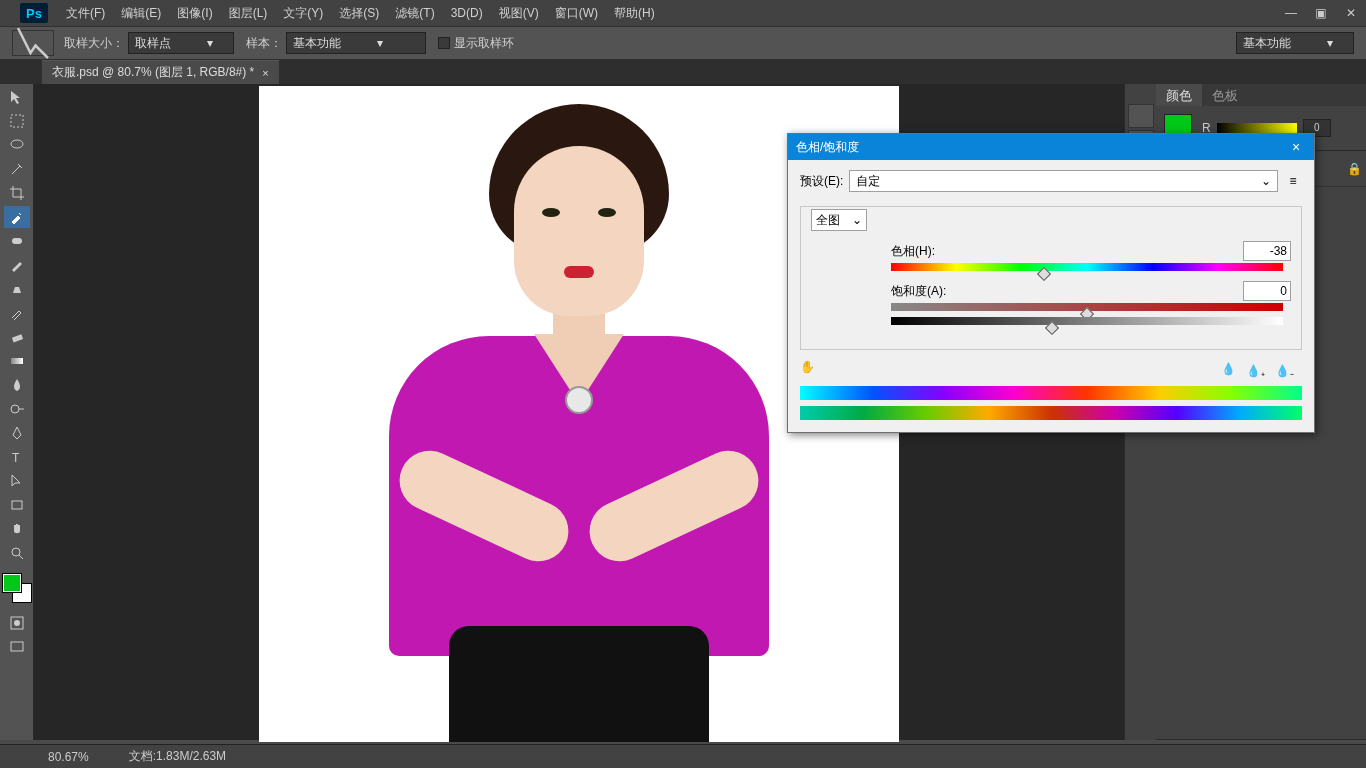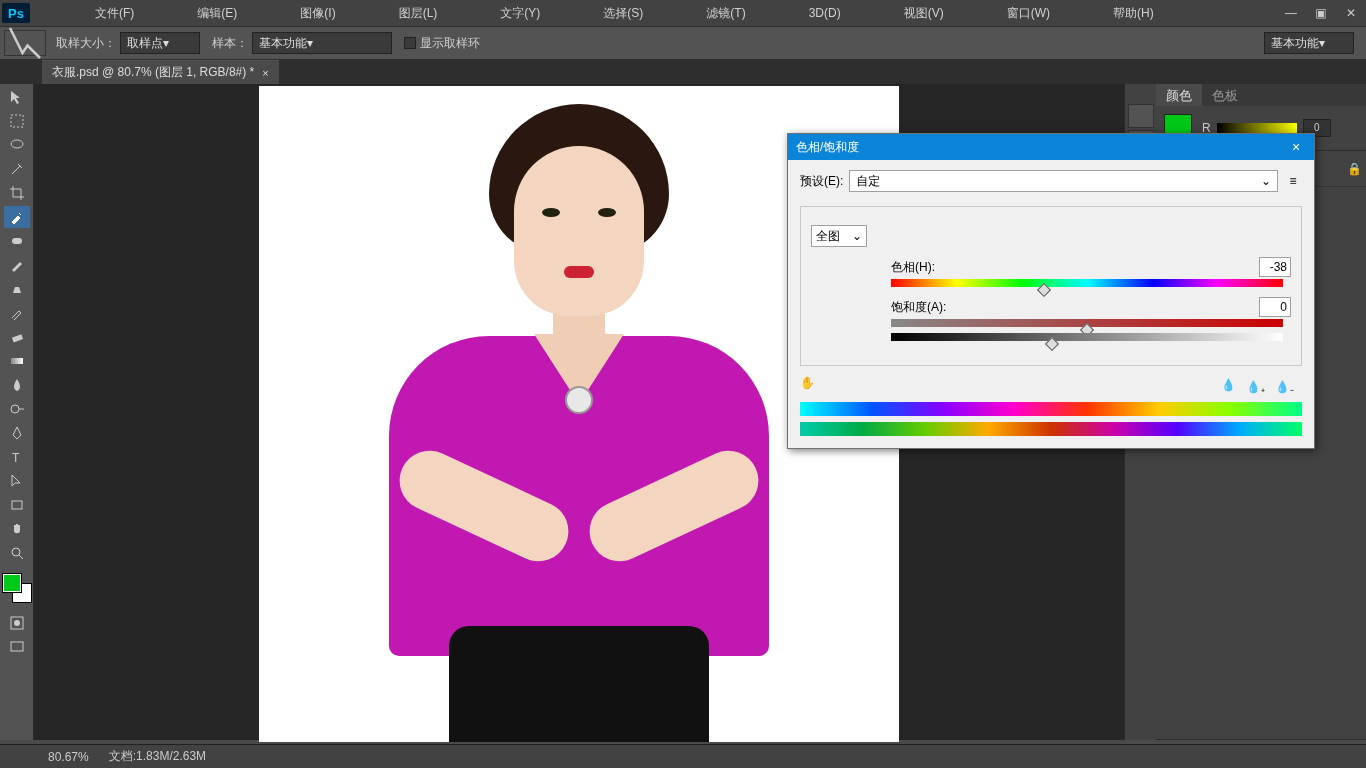--- a/index.html
+++ b/index.html
@@ -1,29 +1,29 @@
 <!DOCTYPE html>
 <html><head>
 <meta charset="utf-8">
 <style>
 * { margin: 0; padding: 0; box-sizing: border-box; font-family: "Microsoft YaHei", sans-serif; font-size: 12px; }
 body { background: #4a4a4a; width: 1366px; height: 768px; overflow: hidden; position: relative; }
 
 
-.menubar { height: 26px; background: #424242; display: flex; align-items: center; padding-left: 2px; color: #d0d0d0; gap: 47px; }
+.menubar { height: 26px; background: #424242; display: flex; align-items: center; padding-left: 20px; color: #d0d0d0; }
 .logo { width: 28px; height: 20px; background: #001e36; color: #00c8ff; font-weight: bold; display: flex; align-items: center; justify-content: center; margin-right: 10px; font-size: 13px; border-radius: 2px; }
 .menu-item { padding: 0 8px; cursor: default; }
 .window-controls { margin-left: auto; display: flex; }
 .win-btn { width: 30px; height: 26px; display: flex; align-items: center; justify-content: center; color: #ccc; }
 
 
-.optionsbar { height: 34px; background: #535353; border-top: 1px solid #2f2f2f; border-bottom: 1px solid #2f2f2f; display: flex; align-items: center; padding-left: 4px; color: #d0d0d0; }
+.optionsbar { height: 34px; background: #535353; border-top: 1px solid #2f2f2f; border-bottom: 1px solid #2f2f2f; display: flex; align-items: center; padding-left: 12px; color: #d0d0d0; }
 .opt-icon-slot { width: 42px; height: 26px; border: 1px solid #333; background: #535353; margin-right: 10px; display: flex; align-items: center; justify-content: center; }
 .opt-label { margin-right: 4px; }
-.opt-select { background: #3a3a3a; border: 1px solid #222; color: #ddd; height: 22px; padding: 0 20px 0 6px; margin-right: 12px; position: relative; display: flex; align-items: center; min-width: 80px; }
+.opt-select { background: #3a3a3a; border: 1px solid #222; color: #ddd; height: 22px; padding: 0 20px 0 6px; margin-right: 12px; position: relative; display: flex; align-items: center; min-width: 80px; gap: 36px; }
 .opt-check { width: 12px; height: 12px; border: 1px solid #222; background: #3a3a3a; margin-right: 4px; }
 .opt-right { margin-left: auto; margin-right: 12px; }
 
 
 .tabbar { height: 24px; background: #2e2e2e; display: flex; align-items: flex-end; padding-left: 42px; }
 .doc-tab { background: #4a4a4a; color: #ddd; padding: 3px 10px; font-size: 11px; display: flex; align-items: center; border-top: 1px solid #555; }
 .doc-close { margin-left: 8px; font-size: 11px; }
 
 
 .main { position: absolute; top: 84px; left: 0; right: 0; bottom: 28px; display: flex; }
@@ -53,38 +53,38 @@
 .rgb-val { width: 28px; height: 18px; background: #333; border: 1px solid #222; text-align: center; color: #ccc; font-size: 10px; line-height: 16px;}
 .layers-body { height: 400px; background: #424242; }
 .layer-row { height: 36px; display: flex; align-items: center; border-bottom: 1px solid #333; color: #ddd; padding: 0 4px;}
 .layer-eye { width: 18px; margin-right: 6px; color: #ccc; }
 .layer-thumb { width: 34px; height: 28px; background: #fff; border: 1px solid #666; margin-right: 8px; position: relative;}
 .layer-name { font-style: italic; font-size: 11px; }
 .layer-lock { margin-left: auto; color: #aaa; }
 
 
 .statusbar { position: absolute; bottom: 0; left: 0; right: 0; height: 24px; background: #424242; border-top: 1px solid #222; display: flex; align-items: center; padding-left: 48px; color: #ccc; font-size: 11px; }
-.statusbar .zoom { margin-right: 20px; }
+.statusbar .zoom { margin-right: 40px; }
 
 
 .dialog { position: absolute; top: 133px; left: 787px; width: 528px; background: #f0f0f0; border: 1px solid #707070; box-shadow: 2px 2px 8px rgba(0,0,0,0.5); z-index: 100; }
 .dlg-title { height: 26px; background: #0a84d8; color: #fff; display: flex; align-items: center; padding: 0 8px; font-size: 12px; }
 .dlg-close { margin-left: auto; width: 20px; text-align: center; cursor: pointer; font-size: 14px;}
 .dlg-body { padding: 10px 12px 12px 12px; }
 .dlg-row { display: flex; align-items: center; margin-bottom: 8px; }
 .dlg-label { font-size: 12px; color: #000; }
 .dlg-select { flex: 1; height: 22px; border: 1px solid #a0a0a0; background: #fff; padding: 0 6px; margin: 0 6px; display: flex; align-items: center; justify-content: space-between; }
 .dlg-btn { width: 88px; height: 22px; border: 1px solid #888; background: #f0f0f0; text-align: center; line-height: 20px; font-size: 12px; margin-bottom: 6px; cursor: pointer; }
 .dlg-btn.primary { border: 2px solid #0a84d8; line-height: 18px; }
 .dlg-buttons { display: flex; flex-direction: column; margin-left: 10px; }
-.dlg-fieldset { border: 1px solid #c8c8c8; padding: 18px 10px 18px 10px; margin-top: 14px; }
+.dlg-fieldset { border: 1px solid #c8c8c8; padding: 2px 10px 18px 10px; margin-top: 14px; }
 .dlg-small-select { width: 56px; height: 22px; border: 1px solid #a0a0a0; background: #fff; padding: 0 4px; display: flex; align-items: center; justify-content: space-between; font-size: 12px;}
 .slider-row { display: flex; align-items: center; margin: 10px 0 2px 80px;}
 .slider-label { width: 80px; font-size: 12px; }
-.slider-input { width: 32px; height: 20px; border: 1px solid #a0a0a0; text-align: right; padding-right: 3px; font-size: 12px; margin-left: auto;}
+.slider-input { width: 48px; height: 20px; border: 1px solid #a0a0a0; text-align: right; padding-right: 3px; font-size: 12px; margin-left: auto;}
 .slider-track { height: 8px; margin: 2px 8px 6px 80px; position: relative; }
 .slider-thumb { position: absolute; top: 6px; width: 10px; height: 10px; background: #ddd; border: 1px solid #555; transform: translateX(-50%) rotate(45deg);}
 .hue-track { background: linear-gradient(to right, #f00, #ff0, #0f0, #0ff, #00f, #f0f, #f00);}
 .sat-track { background: linear-gradient(to right, #888, #c00);}
 .light-track { background: linear-gradient(to right, #000, #fff);}
 .check-row { display: flex; align-items: center; font-size: 12px; margin-bottom: 4px; }
 .check-box { width: 13px; height: 13px; border: 1px solid #666; margin-right: 4px; display: flex; align-items: center; justify-content: center; font-size: 10px; color: #000; background: #fff;}
 .dlg-bottom { display: flex; align-items: center; margin-top: 10px; }
 .hand-icon { width: 20px; height: 20px; }
 .eyedroppers { margin-left: auto; display: flex; gap: 10px; margin-right: 8px;}

